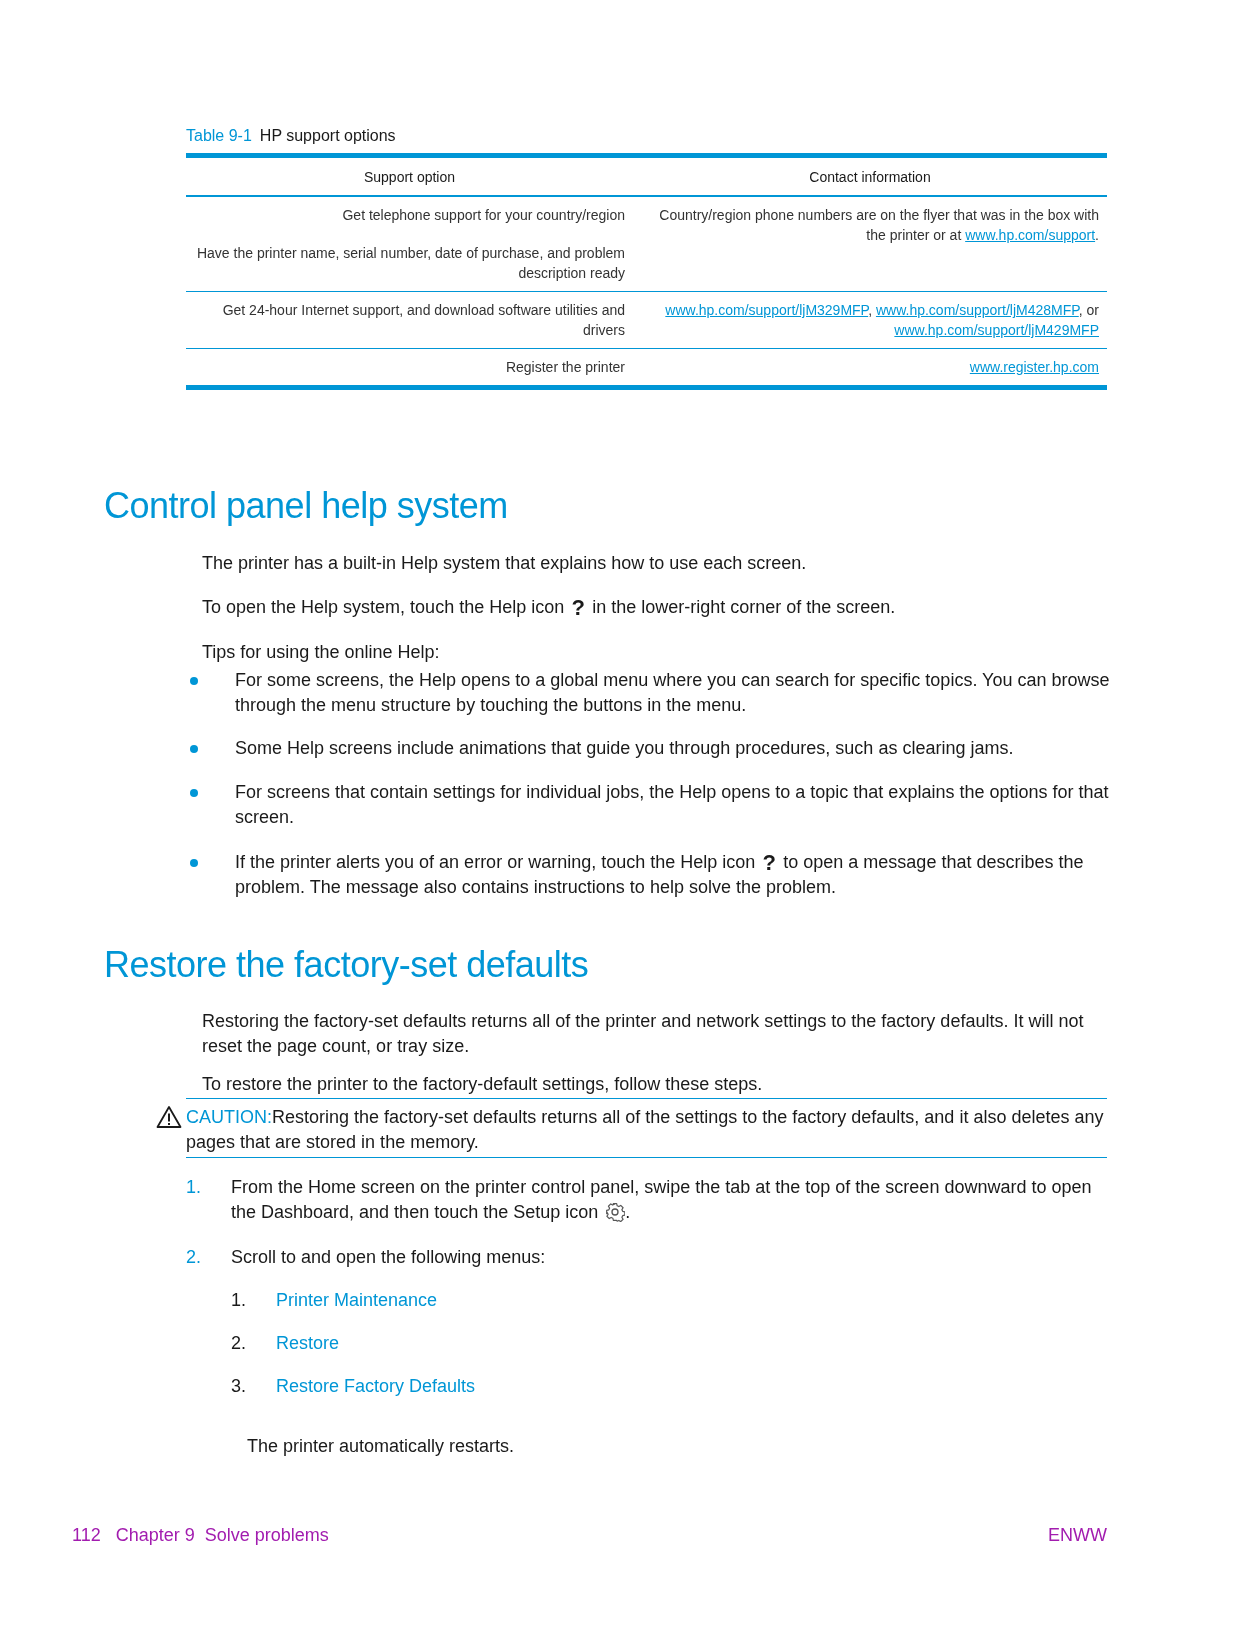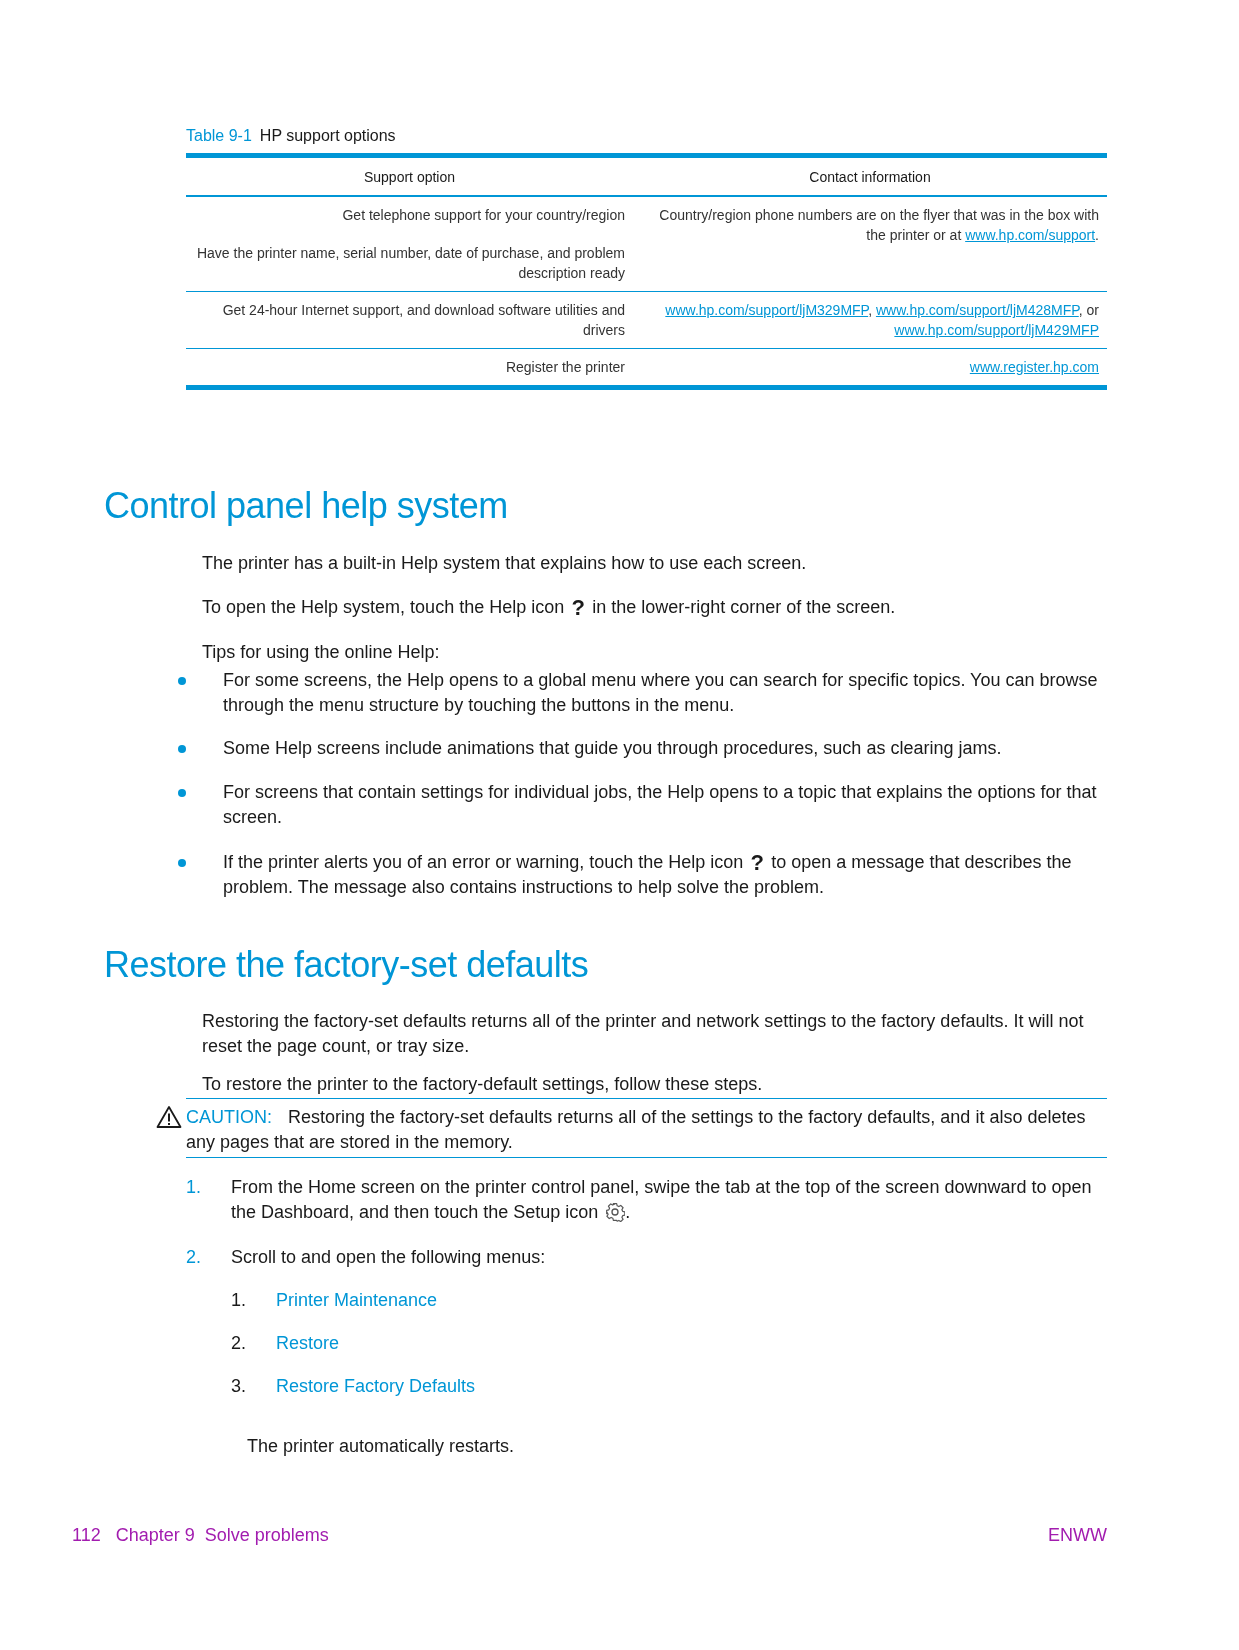--- a/index.html
+++ b/index.html
@@ -13,28 +13,28 @@
   table.support thead tr { border-top:5px solid #0096d6; border-bottom:2px solid #0096d6; }
   table.support th { text-align:center; font-weight:normal; padding:9px 8px 8px 8px; }
   table.support td { vertical-align:top; padding:8px 8px 8px 8px; color:#333; }
   table.support tbody tr { border-bottom:1px solid #0096d6;text-align:right; }
   table.support tbody tr.last { border-bottom:5px solid #0096d6; }
   table.support td p { margin:0; }
   table.support td p + p { margin-top:18px; }
   table.support a { text-decoration:underline; }
   .h1 { position:absolute; left:92px; font-size:36px; color:#0096d6; font-weight:normal; margin:12px; letter-spacing:-0.5px; }
   .p { position:absolute; left:186px; width:920px; font-size:18px; line-height:25px; margin:16px; color:#1a1a1a; }
-  .bullet { position:absolute; left:178px; width:920px; font-size:18px; line-height:25px; }
+  .bullet { position:absolute; left:190px; width:920px; font-size:18px; line-height:25px; }
   .bullet .dot { position:absolute; left:0; top:9px; width:8px; height:8px; border-radius:50%; background:#0096d6; }
   .bullet .txt { margin-left:45px; display:block; }
   .help-icon { font-weight:bold; font-size:22px; display:inline-block; width:18px; text-align:center; vertical-align:-2px; }
   .caution { position:absolute; left:186px; top:1098px; width:921px; border-top:1px solid #0096d6; border-bottom:1px solid #0096d6;
              font-size:18px; line-height:25px; padding:6px 0 2px 0; }
   .caution .warn { position:absolute; left:-30px; top:6px; width:26px; height:24px; }
-  .caution .label { color:#0096d6; margin-right:16px; }
+  .caution .label { color:#0096d6; }
   .step { position:absolute; left:186px; width:920px; font-size:18px; line-height:25px; }
   .step .n { position:absolute; left:0; top:0; color:#0096d6; }
   .step .txt { margin-left:45px; display:block; }
   .substep { position:absolute; left:231px; font-size:18px; line-height:25px; }
   .substep .n { display:inline-block; width:45px; color:#1a1a1a; }
   .substep .lbl { color:#0096d6; }
   .gear { display:inline-block; width:20px; height:20px; vertical-align:-4px; margin-left:2px; }
   .footer { position:absolute; top:1525px; font-size:18px; color:#a21caf; }
 </style>
 </head>

